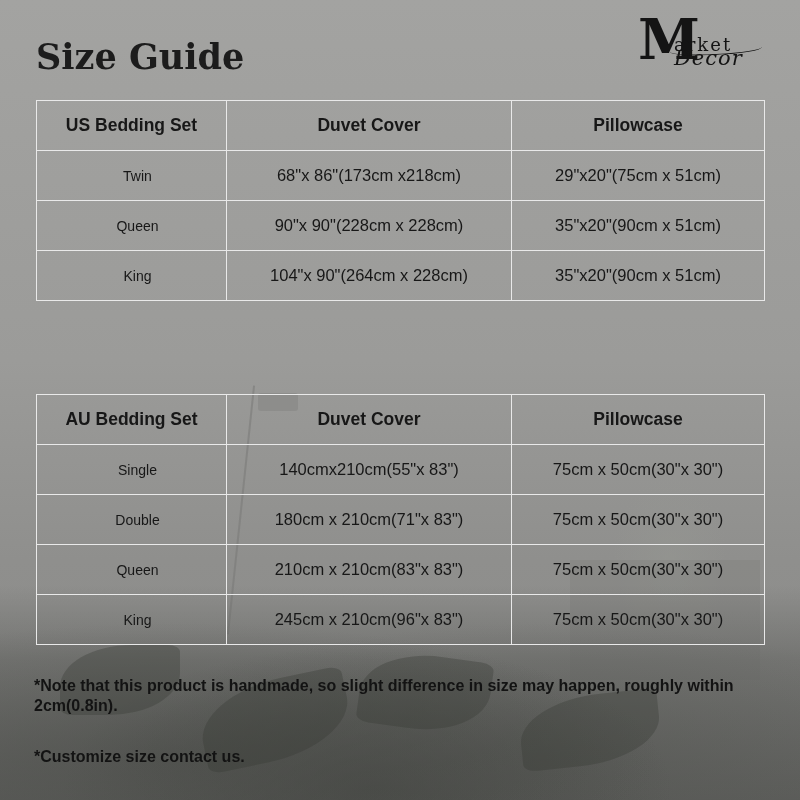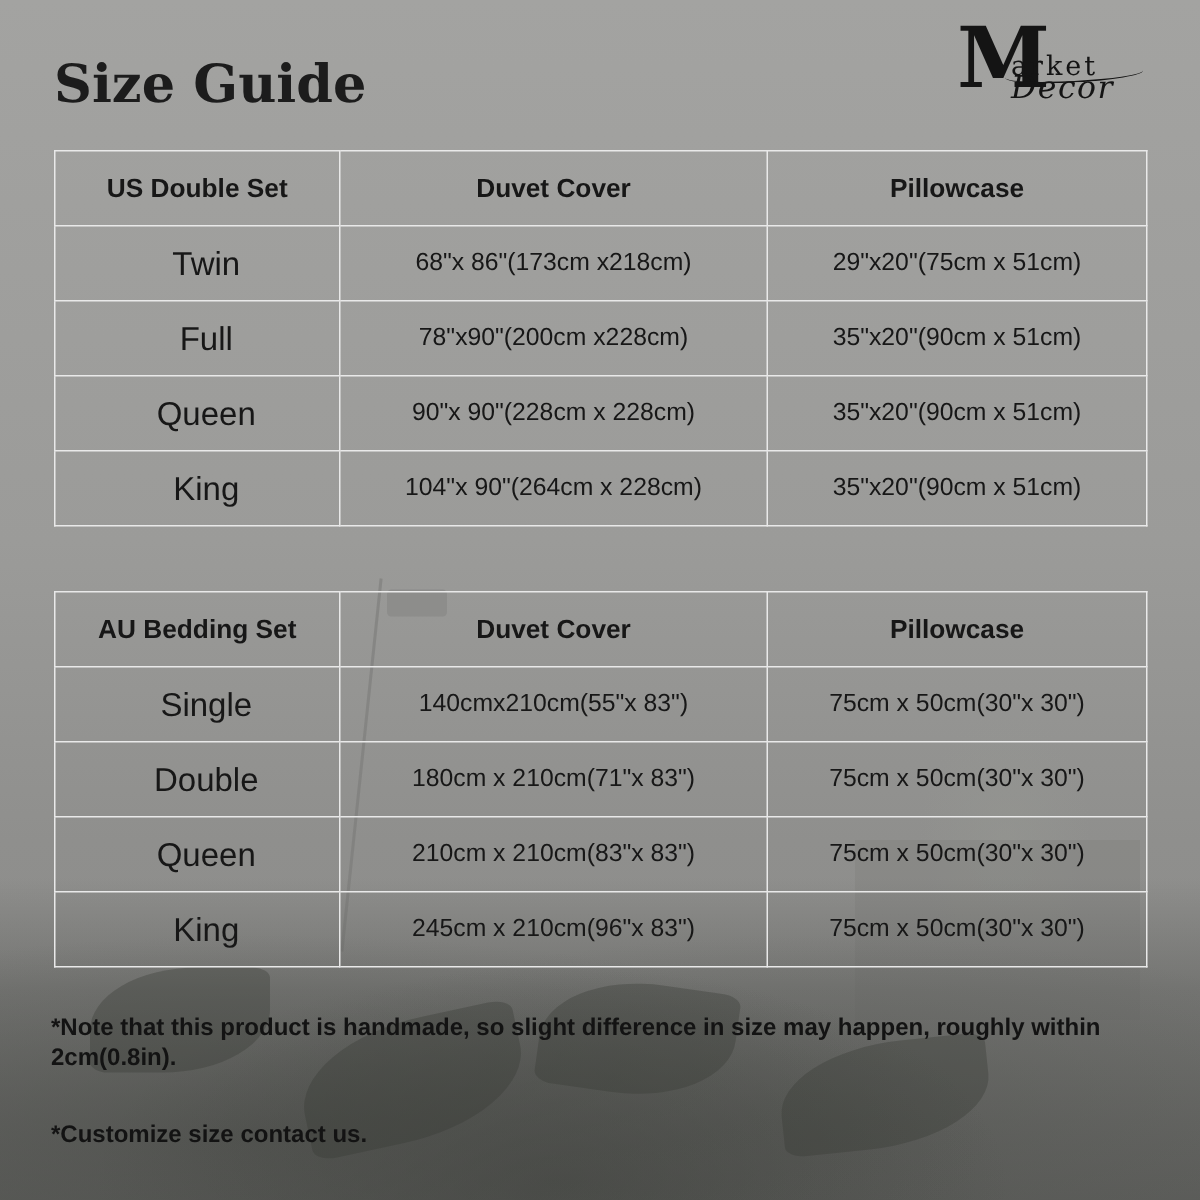--- a/index.html
+++ b/index.html
@@ -156,21 +156,21 @@
     font-size: 16.5px;
     height: 49px;
     padding: 0 4px;
     background: transparent;
   }
   table.size-table th {
     font-weight: bold;
     font-size: 17.5px;
   }
   table.size-table td.label {
-    font-size: 22px;
+    font-size: 14px;
     padding-left: 16px;
   }
   col.c1 { width: 190px; }
   col.c2 { width: 285px; }
   col.c3 { width: 253px; }
 
   #table-us { top: 100px; }
   #table-au { top: 394px; }
 
   .notes {
@@ -217,35 +217,30 @@
     </div>
 
     <table class="size-table" id="table-us">
       <colgroup>
           <col class="c1">
           <col class="c2">
           <col class="c3">
         </colgroup>
       <thead>
         <tr>
-          <th>US Double Set</th>
+          <th>US Bedding Set</th>
           <th>Duvet Cover</th>
           <th>Pillowcase</th>
         </tr>
       </thead>
       <tbody>
         <tr>
           <td class="label">Twin</td>
           <td>68"x 86"(173cm x218cm)</td>
           <td>29"x20"(75cm x 51cm)</td>
-        </tr>
-        <tr>
-          <td class="label">Full</td>
-          <td>78"x90"(200cm x228cm)</td>
-          <td>35"x20"(90cm x 51cm)</td>
         </tr>
         <tr>
           <td class="label">Queen</td>
           <td>90"x 90"(228cm x 228cm)</td>
           <td>35"x20"(90cm x 51cm)</td>
         </tr>
         <tr>
           <td class="label">King</td>
           <td>104"x 90"(264cm x 228cm)</td>
           <td>35"x20"(90cm x 51cm)</td>

